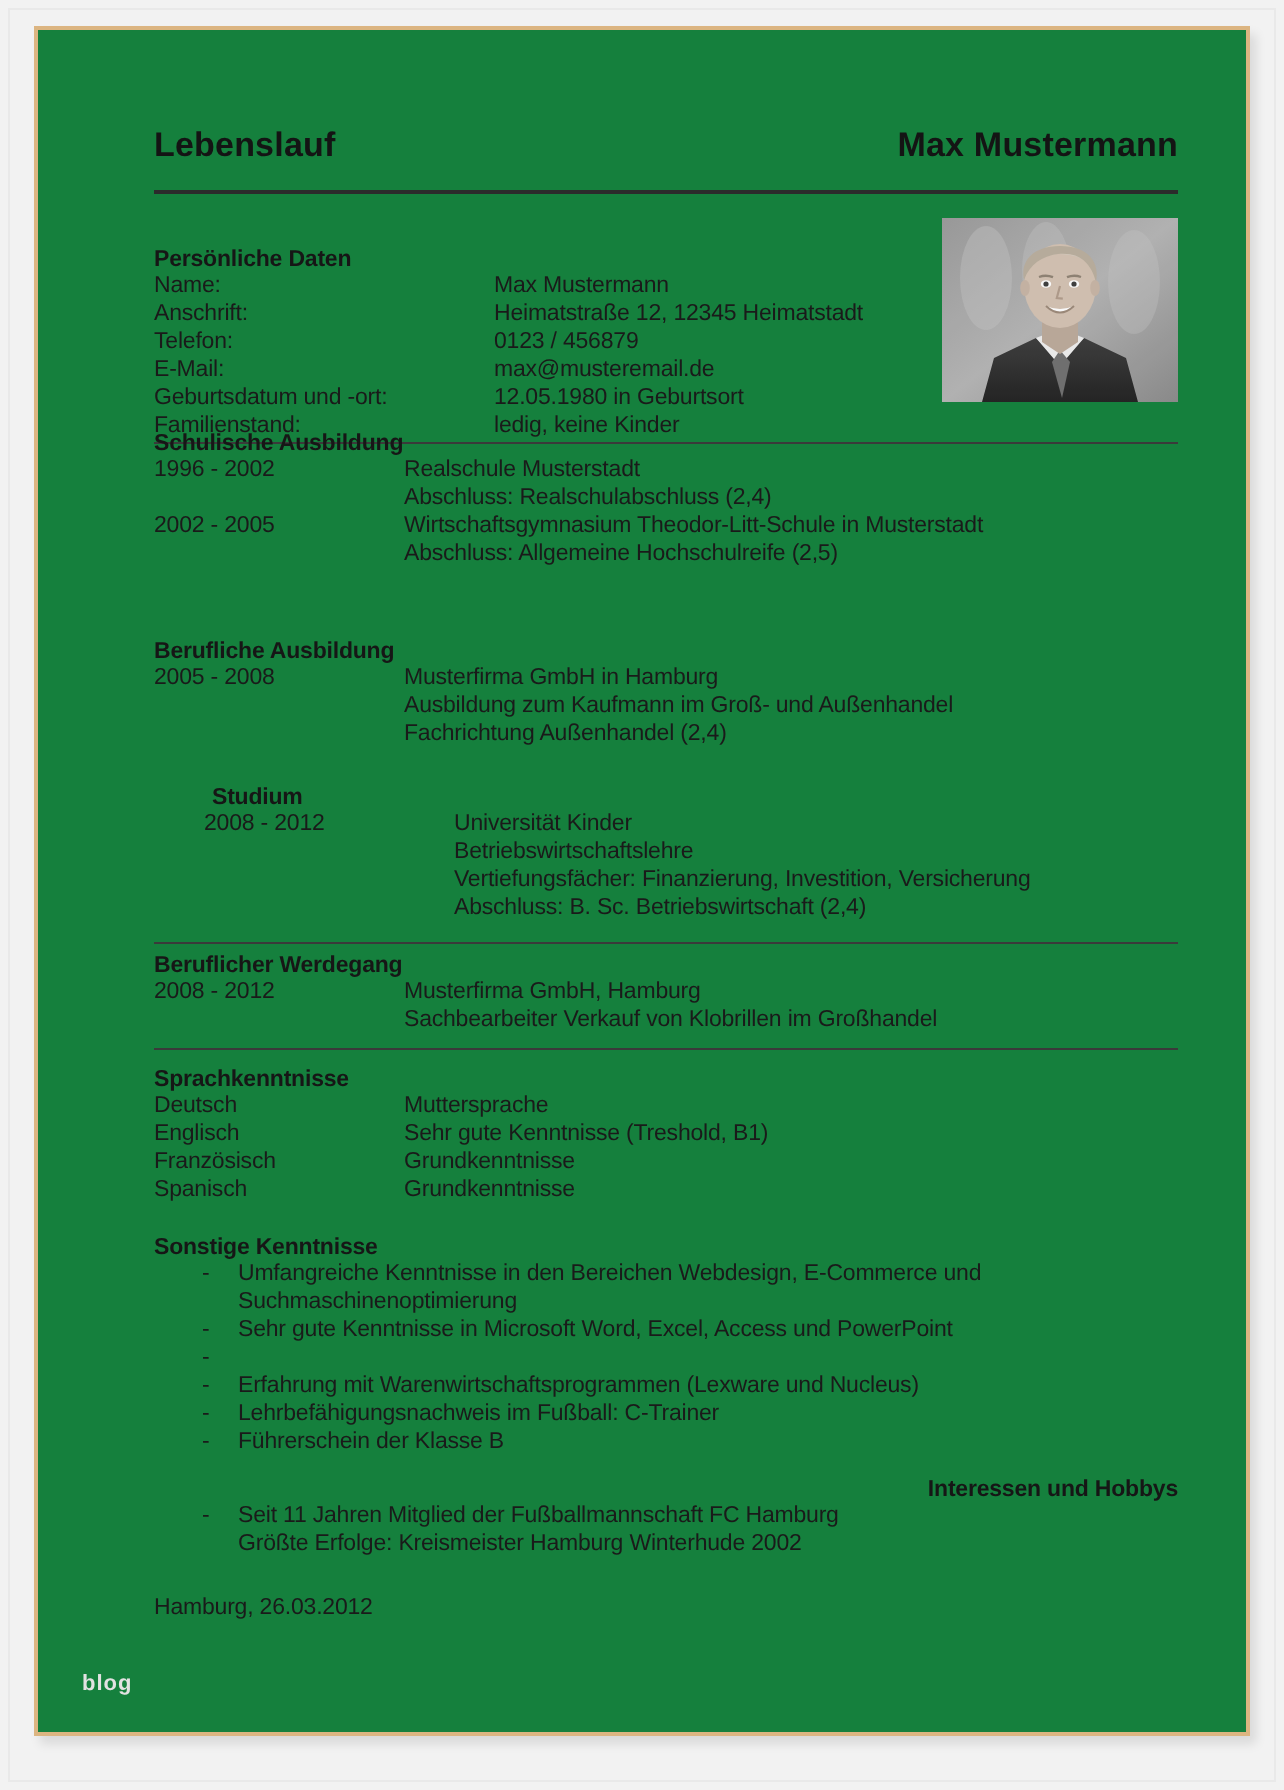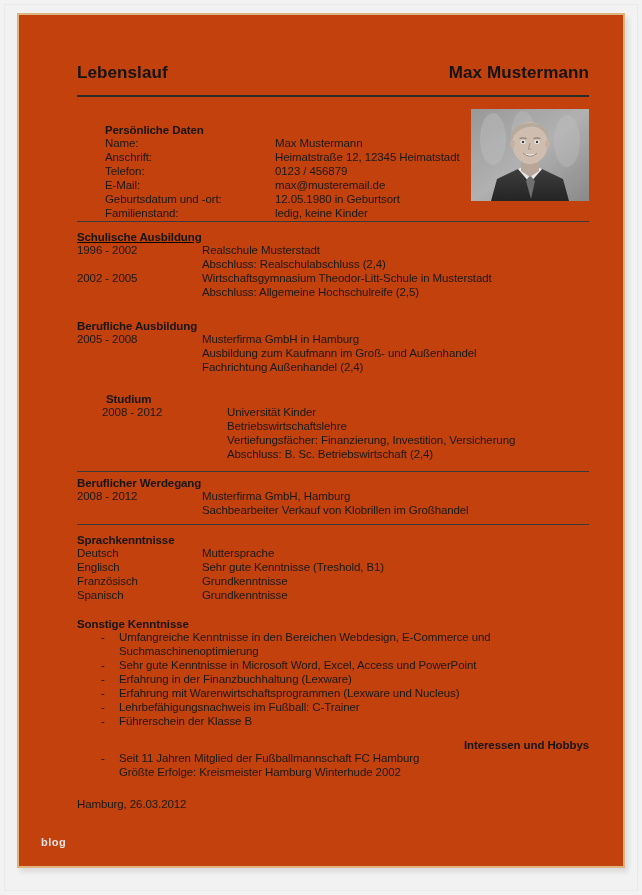--- a/index.html
+++ b/index.html
@@ -40,21 +40,21 @@
     height: 855px;
     box-sizing: border-box;
     background: #f7f7f7;
     border: 2px solid #dcb581;
     box-shadow: 3px 4px 5px rgba(0,0,0,0.10);
   }
 
   .sheet-inner {
     position: absolute;
     left: 0; top: 0; right: 0; bottom: 0;
-    background: #c2410c;
+    background: #15803d;
   }
 
   
   .doc-header {
     position: absolute;
     left: 58px;
     top: 48px;
     width: 512px;
     height: 32px;
     border-bottom: 2px solid #2b2b2b;
@@ -251,21 +251,21 @@
           <path d="M52 44 Q59 50.5 66 44 Q59 47 52 44 Z" fill="#ffffff"></path>
           <path d="M52 44 Q59 50.5 66 44" stroke="#9c8878" stroke-width="1" fill="none"></path>
 
           <ellipse cx="41.5" cy="35" rx="2.4" ry="4" fill="#c7b4a4"></ellipse>
           <ellipse cx="76.5" cy="35" rx="2.4" ry="4" fill="#c7b4a4"></ellipse>
 
           <rect x="0" y="0" width="118" height="92" fill="#888" opacity="0.06"></rect>
         </svg>
       </div>
 
-      <div class="section pd" style="top:109px;margin-left:28px;">
+      <div class="section pd" style="top:109px;">
         <div class="section-title">Persönliche Daten</div>
         <div class="row">
           <span class="col-a">Name:</span>
           <span class="col-b">Max Mustermann</span>
         </div>
         <div class="row">
           <span class="col-a">Anschrift:</span>
           <span class="col-b">Heimatstraße 12, 12345 Heimatstadt</span>
         </div>
         <div class="row">
@@ -281,21 +281,21 @@
           <span class="col-b">12.05.1980 in Geburtsort</span>
         </div>
         <div class="row">
           <span class="col-a">Familienstand:</span>
           <span class="col-b">ledig, keine Kinder</span>
         </div>
       </div>
 
       <div class="rule" style="top:206px;"></div>
 
-      <div class="section" style="top:216px;text-decoration:underline;">
+      <div class="section" style="top:201px;">
         <div class="section-title">Schulische Ausbildung</div>
         <div class="row">
           <span class="col-a">1996 - 2002</span>
           <span class="col-b">Realschule Musterstadt</span>
         </div>
         <div class="row">
           <span class="col-a"></span>
           <span class="col-b">Abschluss: Realschulabschluss (2,4)</span>
         </div>
         <div class="row">
@@ -390,21 +390,20 @@
         <div class="bullet-row">
           <span class="bullet-cont">Suchmaschinenoptimierung</span>
         </div>
 
         <div class="bullet-row">
           <span class="bullet-mark">-</span>
           <span class="bullet-text">Sehr gute Kenntnisse in Microsoft Word, Excel, Access und PowerPoint</span>
         </div>
         <div class="bullet-row">
           <span class="bullet-mark">-</span>
-          <span class="bullet-text">Erfahrung in der Finanzbuchhaltung (Lexware)</span>
         </div>
         <div class="bullet-row">
           <span class="bullet-mark">-</span>
           <span class="bullet-text">Erfahrung mit Warenwirtschaftsprogrammen (Lexware und Nucleus)</span>
         </div>
         <div class="bullet-row">
           <span class="bullet-mark">-</span>
           <span class="bullet-text">Lehrbefähigungsnachweis im Fußball: C-Trainer</span>
         </div>
         <div class="bullet-row">

